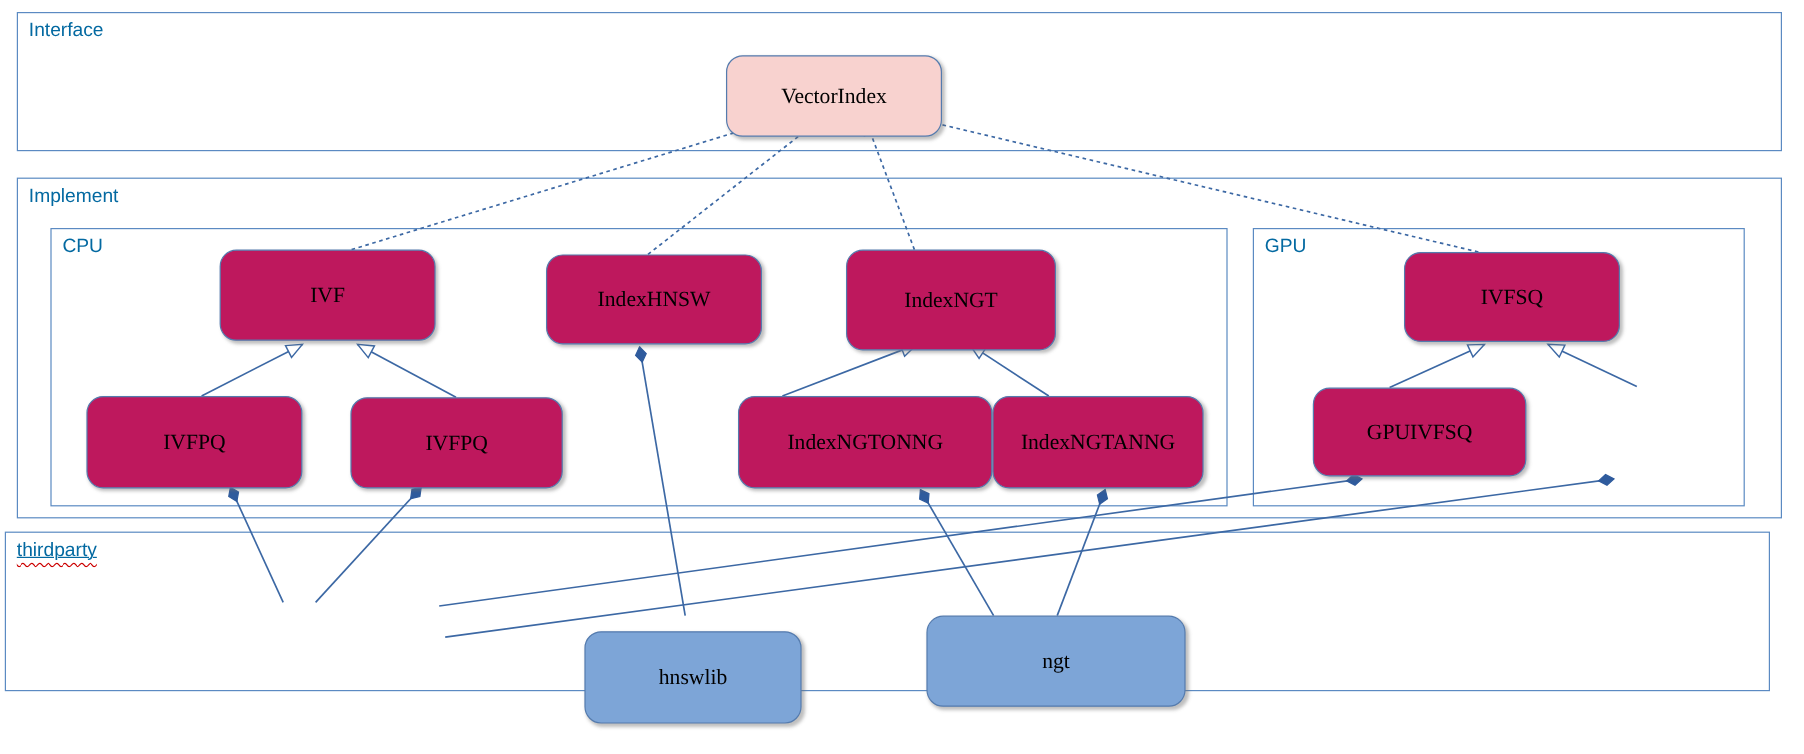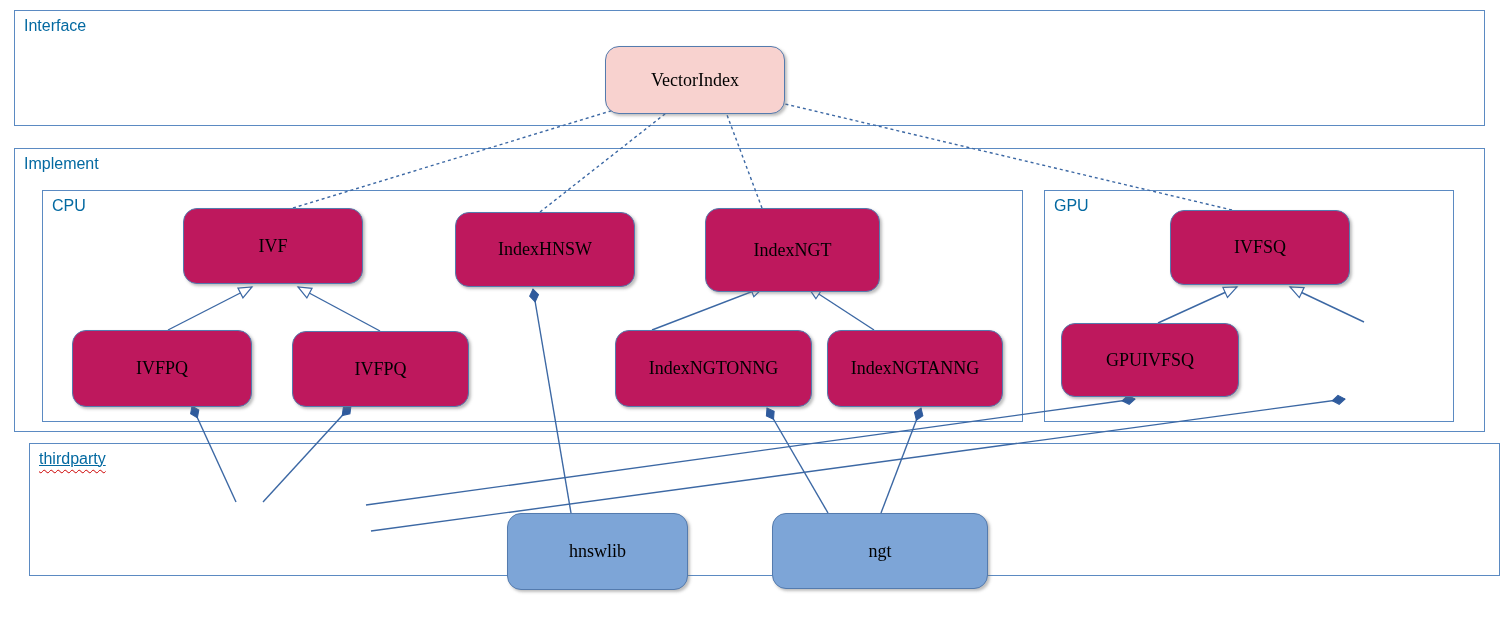--- a/index.html
+++ b/index.html
@@ -42,21 +42,21 @@
   </div>
 
   <div class="container-box" style="left:42px; top:190px; width:981px; height:232px;">
     <span class="clabel">CPU</span>
   </div>
 
   <div class="container-box" style="left:1044px; top:190px; width:410px; height:232px;">
     <span class="clabel">GPU</span>
   </div>
 
-  <div class="container-box" style="left:29px; top:443px; width:1471px; height:133px;padding-left:36px;">
+  <div class="container-box" style="left:4px; top:443px; width:1471px; height:133px;padding-left:36px;">
     <span class="clabel u-solid"><span class="u-wavy">thirdparty</span></span>
   </div>
 
   <svg class="edges" xmlns="http://www.w3.org/2000/svg">
     <defs>
       <marker id="tri" markerUnits="userSpaceOnUse" markerWidth="17" markerHeight="15" refX="14.5" refY="7" orient="auto">
         <path d="M1.5,1.5 L14.5,7 L1.5,12.5 Z" fill="#ffffff" stroke="#3c68a4" stroke-width="1.2"></path>
       </marker>
       <marker id="dia" markerUnits="userSpaceOnUse" markerWidth="16" markerHeight="12" refX="14" refY="6" orient="auto">
         <path d="M1,6 L7.5,1.5 L14,6 L7.5,10.5 Z" fill="#2f5b9d" stroke="#2f5b9d" stroke-width="1"></path>
@@ -103,39 +103,39 @@
   </div>
 
   <div class="node green" style="left:72px;   top:330px; width:180px; height:77px;">
     <span>IVFPQ</span>
   </div>
 
   <div class="node green" style="left:292px;  top:331px; width:177px; height:76px;">
     <span>IVFPQ</span>
   </div>
 
-  <div class="node green" style="left:615px;  top:330px; width:197px; height:77px;">
+  <div class="node green" style="left:615px;  top:330px; width:212px; height:77px;">
     <span>IndexNGTONNG</span>
   </div>
 
   <div class="node green" style="left:827px;  top:330px; width:176px; height:77px;">
     <span>IndexNGTANNG</span>
   </div>
 
   <div class="node green" style="left:1170px; top:210px; width:180px; height:75px;">
     <span>IVFSQ</span>
   </div>
 
-  <div class="node green" style="left:1061px; top:323px; width:178px; height:74px;">
+  <div class="node green" style="left:1094px; top:323px; width:178px; height:74px;">
     <span>GPUIVFSQ</span>
   </div>
 
 
 
-  <div class="node blue" style="left:487px;  top:513px; width:181px; height:77px;margin-left:20px;">
+  <div class="node blue" style="left:487px;  top:526px; width:181px; height:77px;">
     <span>hnswlib</span>
   </div>
 
   <div class="node blue" style="left:772px;  top:513px; width:216px; height:76px;">
     <span>ngt</span>
   </div>
 
 </div>
 
 </body></html>

